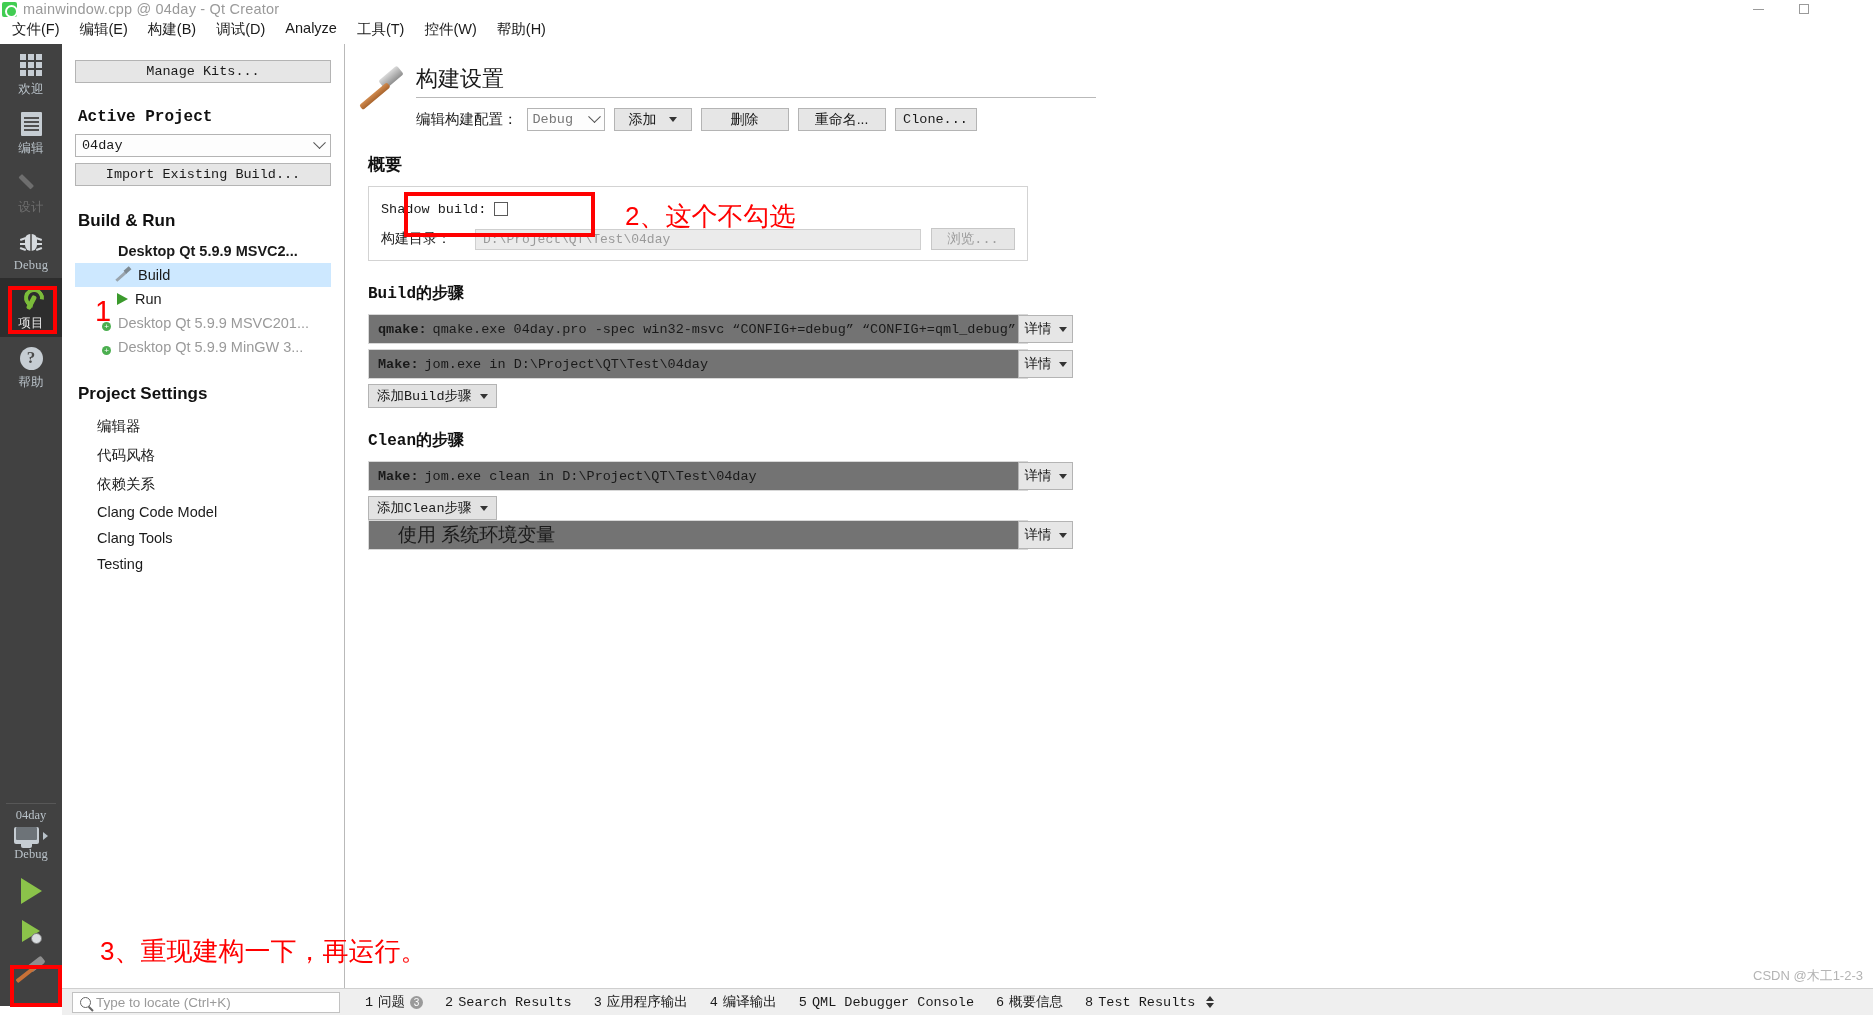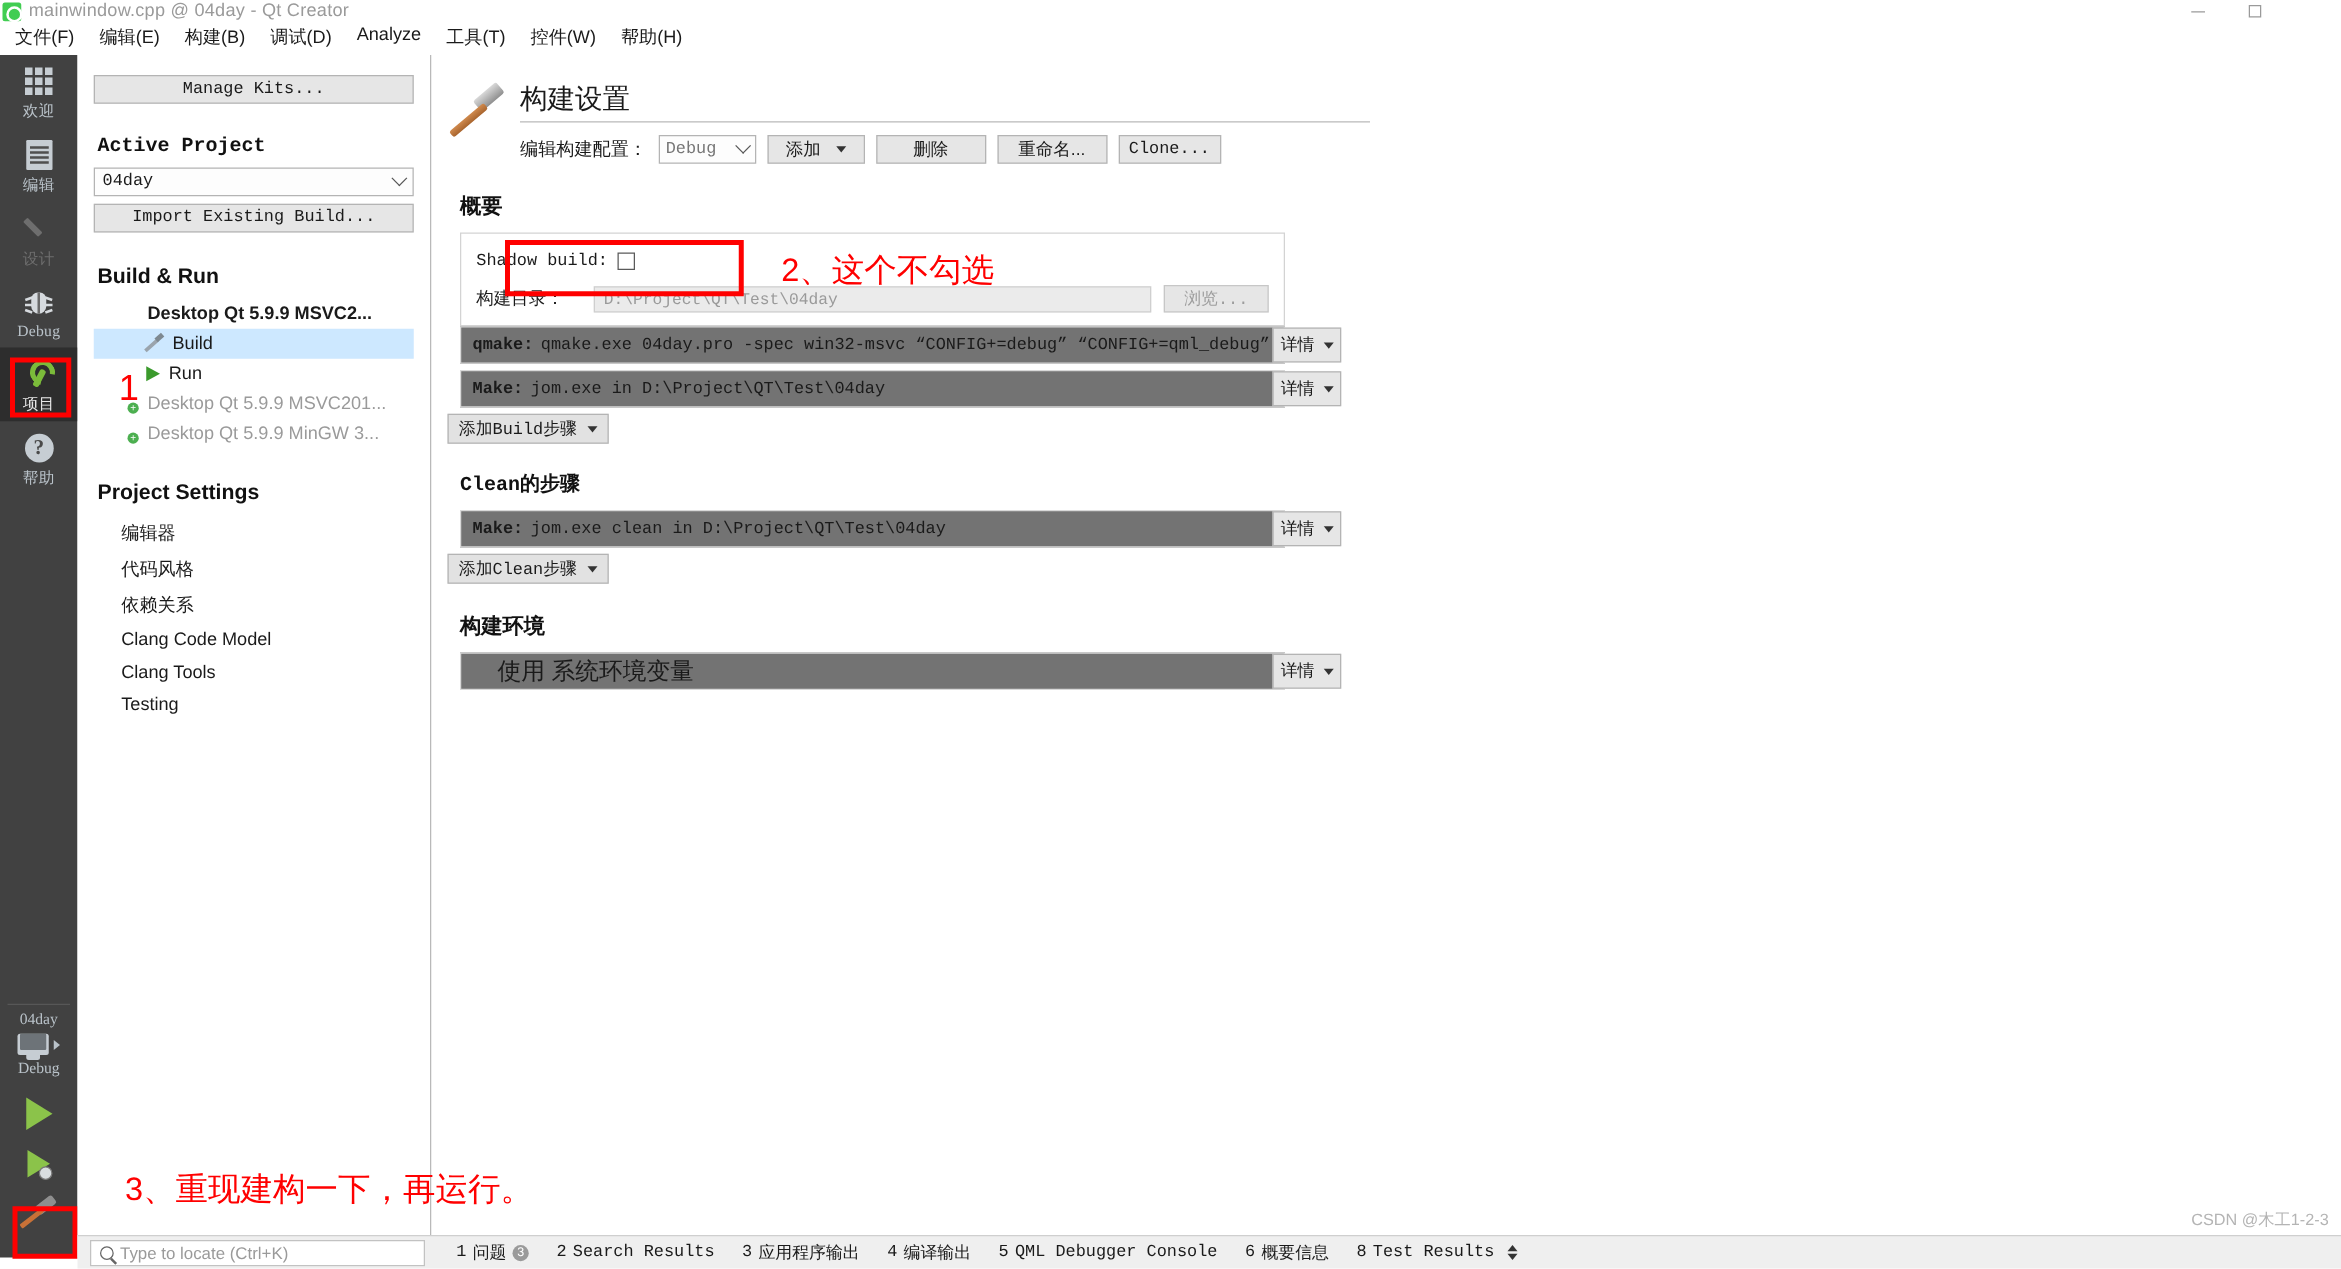--- a/index.html
+++ b/index.html
@@ -277,21 +277,21 @@
   }
   .step-row b { margin-right: 6px; }
   .detail-btn {
     position: absolute; right: 0; top: 0; width: 55px; height: 28px;
     background: #e6e6e6; border: 1px solid #b4b4b4;
     display: flex; align-items: center; justify-content: center; gap: 7px;
     font-size: 13.5px; color: #1a1a1a; font-family: "Liberation Sans", sans-serif;
   }
   .step-wrap { position: relative; width: 715px; margin-bottom: 5px; }
   .add-btn {
-    height: 24px; background: #e2e2e2; border: 1px solid #b4b4b4;
+    margin-left: 10px; height: 24px; background: #e2e2e2; border: 1px solid #b4b4b4;
     display: inline-flex; align-items: center; gap: 8px; padding: 0 8px;
     font-size: 13.5px; color: #1a1a1a; font-family: "Liberation Mono", monospace;
   }
 
   
   .annot {
     position: absolute; color: #ff0000;
     font-family: "Liberation Sans", sans-serif; font-weight: normal;
     white-space: nowrap; pointer-events: none;
   }
@@ -550,20 +550,21 @@
           <span class="chk"></span>
         </div>
         <div class="dir-row">
           <span class="dir-label">构建目录：</span>
           <span class="dir-input">D:\Project\QT\Test\04day</span>
           <span class="browse-btn">浏览...</span>
         </div>
       </div>
 
       
+      <div class="section-title">Build的步骤</div>
       <div class="step-wrap">
         <div class="step-row">
           <b>qmake:</b>
           <span>qmake.exe 04day.pro -spec win32-msvc “CONFIG+=debug” “CONFIG+=qml_debug”</span>
         </div>
         <div class="detail-btn" style="top:1px">
           <span>详情</span>
           <span class="caret-down"></span>
         </div>
       </div>
@@ -593,21 +594,20 @@
           <span>详情</span>
           <span class="caret-down"></span>
         </div>
       </div>
       <div class="add-btn">
         <span>添加Clean步骤</span>
         <span class="caret-down"></span>
       </div>
 
       
-      <div class="section-title sans">构建环境</div>
       <div class="step-wrap">
         <div class="step-row" style="font-family:'Liberation Sans',sans-serif;font-size:19px;padding-left:29px;">
           <span>使用 系统环境变量</span>
         </div>
         <div class="detail-btn" style="top:1px">
           <span>详情</span>
           <span class="caret-down"></span>
         </div>
       </div>
     </div>

